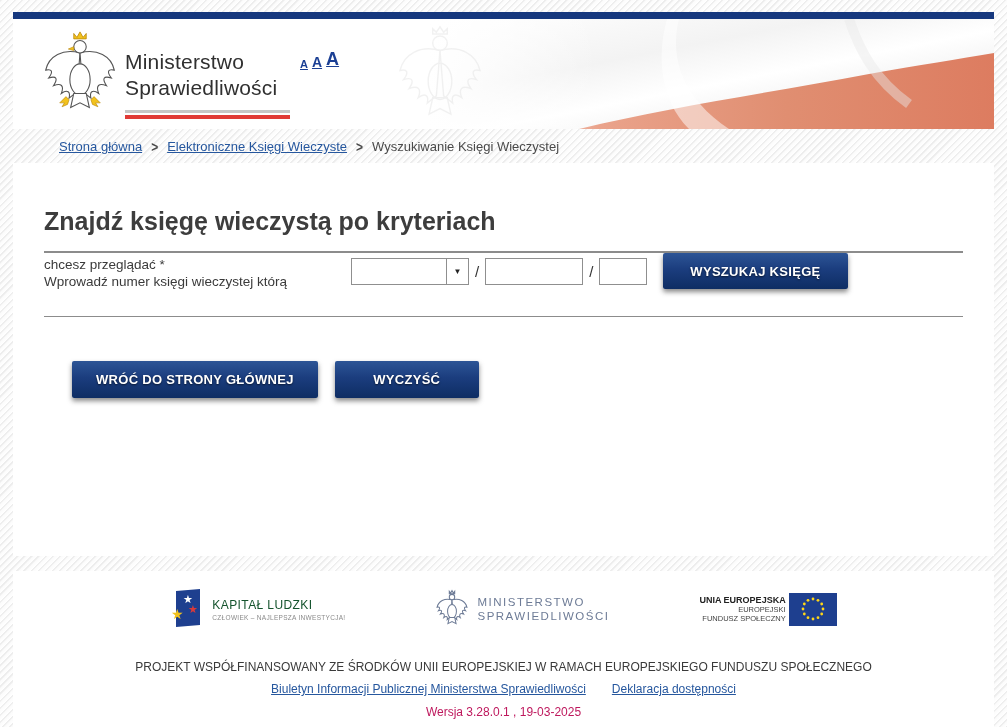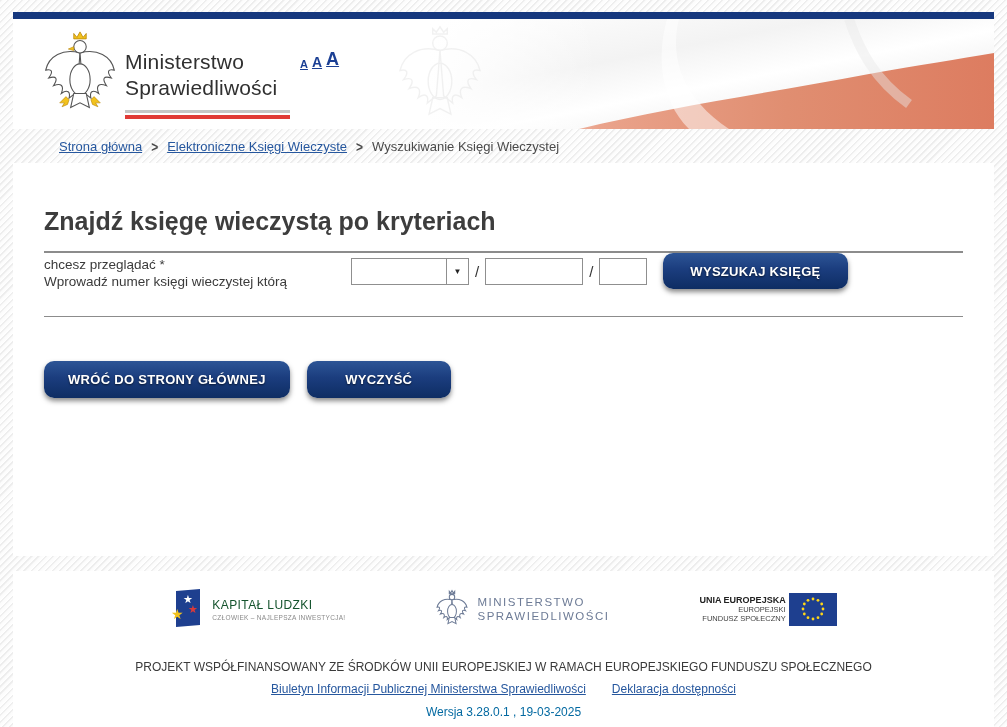--- a/index.html
+++ b/index.html
@@ -50,47 +50,47 @@
   .kw-select .select-arrow { width: 22px; border-left: 1px solid #8f8f8f; display: flex; align-items: center; justify-content: center; font-size: 8px; color: #222; }
   .slash { font-size: 15px; color: #333; margin: 0 6px; }
   .kw-input { height: 27px; border: 1px solid #8f8f8f; background: #fff; font-size: 13px; padding: 0 4px; font-family: "Liberation Sans", sans-serif; }
   .kw-number { width: 98px; }
   .kw-check { width: 48px; }
 
   .btn {
     display: inline-flex; align-items: center; justify-content: center;
     background: linear-gradient(to bottom, #2d5596 0%, #1b3d7e 45%, #0e2d63 100%);
     color: #ffffff; font-weight: bold; font-size: 13px; letter-spacing: 0.3px;
-    border: none; border-radius: 10px; cursor: pointer;
+    border: none; border-radius: 2px; cursor: pointer;
     box-shadow: 0 3px 5px rgba(40,40,40,0.55);
     text-shadow: 0 1px 2px rgba(0,0,0,0.6);
     font-family: "Liberation Sans", sans-serif;
   }
   .btn-search { height: 36px; padding: 0 27px; margin-left: 16px; }
   .divider-form { margin-top: 26px; }
-  .actions-row { margin-top: 44px; display: flex; gap: 17px; }
+  .actions-row { margin-top: 44px; display: flex; gap: 17px; margin-left: 28px; }
   .btn-action { height: 37px; padding: 0 24px; min-width: 144px; }
 
   
   .footer-panel { background: #ffffff; margin-top: 15px; padding: 13px 20px 14px 20px; }
   .logos-row { display: flex; justify-content: center; align-items: center; gap: 60px; height: 50px; }
   .logo-kl { display: flex; align-items: center; gap: 8px; }
   .kl-text .kl-title { font-size: 12px; font-weight: normal; color: #14532d; letter-spacing: 0.4px; }
   .kl-text .kl-sub { font-size: 6.5px; color: #8a8a8a; margin-top: 2px; letter-spacing: 0.3px; }
   .logo-ms { display: flex; align-items: center; gap: 8px; margin-left: 30px; }
   .ms-text { font-size: 11.5px; color: #6d7b96; letter-spacing: 1.5px; line-height: 14px; }
   .logo-eu { display: flex; align-items: center; gap: 3px; margin-left: 30px; }
   .eu-text { text-align: right; line-height: 9px; }
   .eu-l1 { font-size: 9px; font-weight: bold; color: #222; }
   .eu-l2, .eu-l3 { font-size: 7.5px; color: #444; }
   .footer-line { text-align: center; font-size: 12px; color: #3a3a3a; margin-top: 26px; }
   .footer-links { display: flex; justify-content: center; gap: 26px; margin-top: 8px; font-size: 12px; }
   .footer-panel a { color: #26579e; text-decoration: underline; cursor: pointer; font-size: 12px; }
   .footer-url { text-align: center; margin-top: 8px; }
-  .footer-version { text-align: center; font-size: 12px; color: #0369a1; margin-top: 9px; }
+  .footer-version { text-align: center; font-size: 12px; color: #be185d; margin-top: 9px; }
 </style>
 </head>
 <body>
 
 <div class="page">
 
   <div class="topbar" style="background:#16387e;"></div>
 
   <div class="header">
     <svg class="flag-art" width="565" height="110" viewBox="0 0 565 110">

